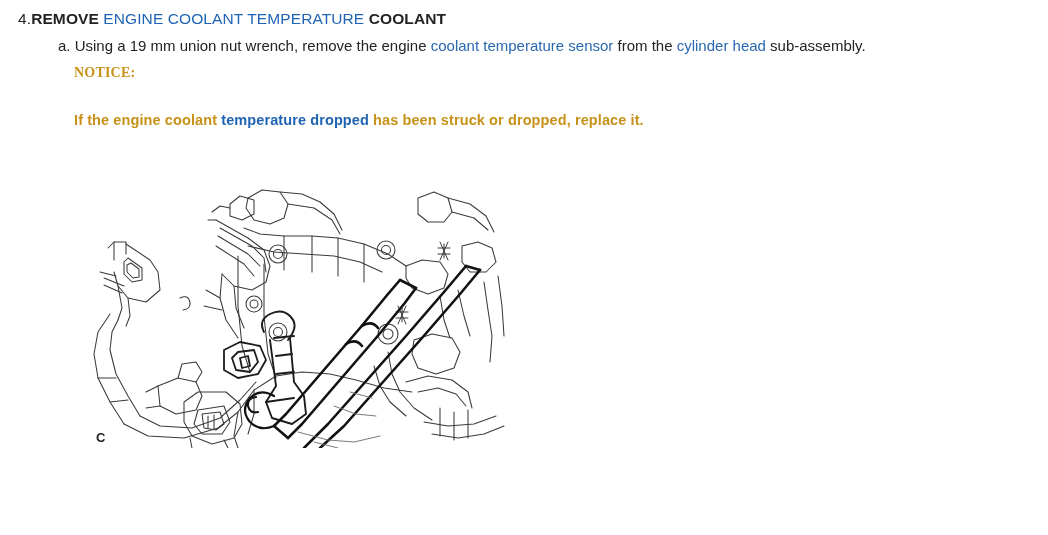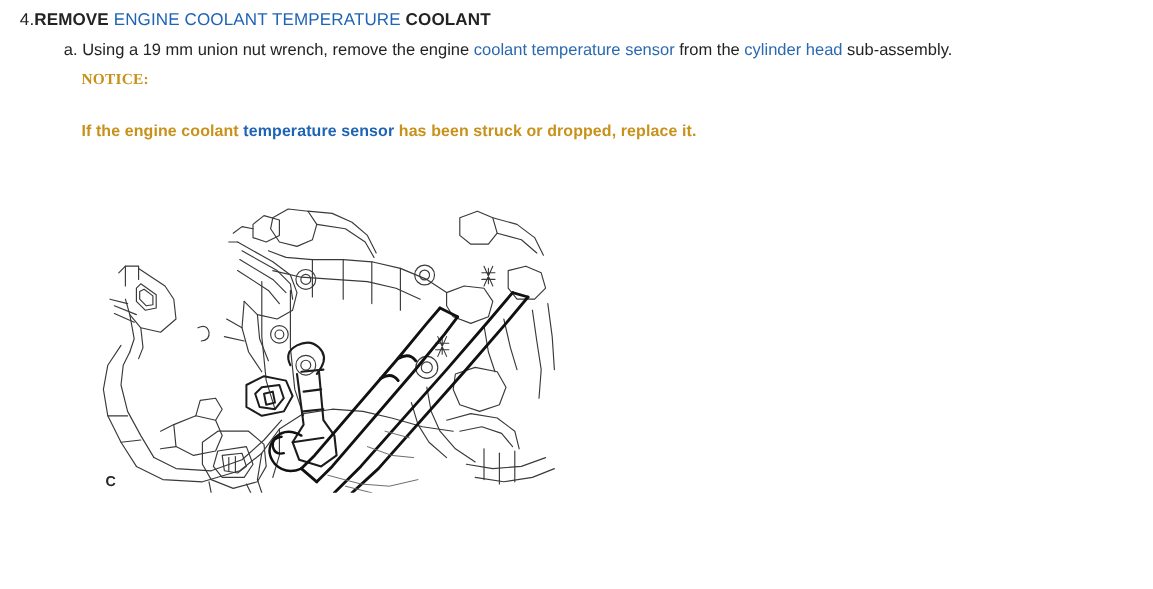--- a/index.html
+++ b/index.html
@@ -115,21 +115,21 @@
   <div class="step-heading">
     <span class="step-num">4.</span><span class="hw">REMOVE </span><span class="hb">ENGINE COOLANT TEMPERATURE</span><span class="hw"> COOLANT</span>
   </div>
 
   <div class="substep-a">
     <span>a.</span><span> Using a 19 mm union nut wrench, remove the engine </span><span class="lnk">coolant temperature sensor</span><span> from the </span><span class="lnk">cylinder head</span><span> sub-assembly.</span>
   </div>
 
   <div class="notice-label">NOTICE:</div>
   <div class="notice-body">
-    <span>If the engine coolant </span><span class="nb-blue">temperature sensor</span><span> has been struck or dropped, replace it.</span>
+    <span>If the engine coolant </span><span class="nb-blue">temperature dropped</span><span> has been struck or dropped, replace it.</span>
   </div>
 
   <div class="figure">
     <svg width="420" height="262" viewBox="0 0 420 262" xmlns="http://www.w3.org/2000/svg" fill="none" stroke="#3a3a3a" stroke-width="1.05" stroke-linecap="round" stroke-linejoin="round">
 
       <g>
         <path d="M20 62 L26 56 L38 56 L38 68"></path>
         <path d="M26 56 L26 74"></path>
         <path d="M38 58 L62 74 L70 86 L72 104 L58 116 L40 112 L30 100 L26 86"></path>
         <path d="M40 72 L54 82 L54 94 L44 96 L36 88 L36 76 Z"></path>

